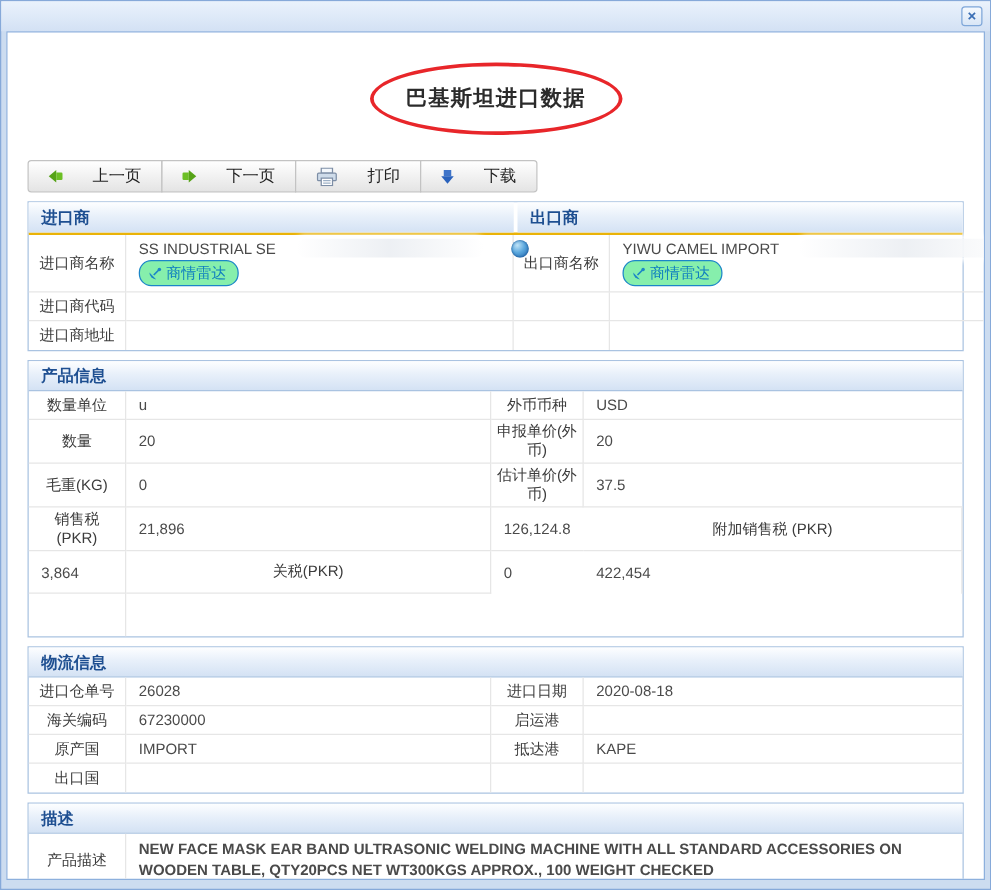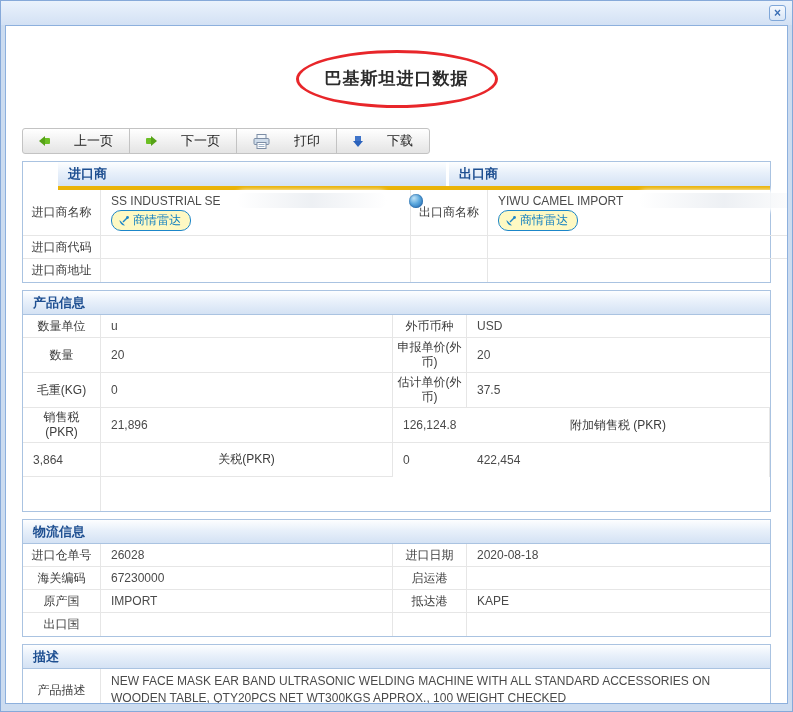--- a/index.html
+++ b/index.html
@@ -65,21 +65,21 @@
 
   
   .section { border:1px solid #aac3e1; margin-top:7px; }
   .sec-head {
     background:linear-gradient(#fdfeff 0%,#e8f0fa 45%,#d4e2f4 100%);
     border-bottom:1px solid #aac3e1;
     height:24px; display:flex; align-items:center;
     padding-left:10px;
     color:#1e4f91; font-size:13px; font-weight:bold;
   }
-  .sec-head-split { display:grid; grid-template-columns:388px auto; gap:3px; background:#fff; border-bottom:4px solid #eab308;margin-left:35px; }
+  .sec-head-split { display:grid; grid-template-columns:388px auto; gap:3px; background:#fff; border-bottom:2px solid #eab308; }
   .sec-head-split .sec-head { border-bottom:none; }
 
   .grid { display:grid; }
   .g-imp  { grid-template-columns:78px 310px 77px auto; }
   .g-prod { grid-template-columns:78px 292px 74px auto; }
   .g-desc { grid-template-columns:78px auto; }
   .cell {
     border-bottom:1px solid #e6e6e6; border-right:1px solid #e6e6e6;
     font-size:12px; display:flex; align-items:center;
     min-height:23px; padding:2px 4px;
@@ -106,24 +106,24 @@
     width:14px; height:14px; border-radius:50%;
     background:radial-gradient(circle at 35% 30%, #bfe3f7 0%, #5aa7dd 45%, #1c5fa8 100%);
     box-shadow:inset 0 0 2px #0d4a8c; flex:0 0 14px;
   }
 
   
   .radar-badge {
     display:inline-flex; align-items:center; gap:3px;
     border:1px solid #1c86c8; border-radius:10px;
     padding:1px 9px 1px 6px; margin-top:2px;
-    color:#0e7ec0; font-size:12px; background:#fef9c3; cursor:pointer;
-  }
-
-  .desc-val { line-height:1.45; padding:4px 8px 4px 10px; color:#3f3f3f; }
+    color:#0e7ec0; font-size:12px; background:#86efac; cursor:pointer;
+  }
+
+  .desc-val { line-height:1.45; padding:4px 8px 4px 10px; color:#3f3f3f;font-weight:bold; }
   .lab-empty { min-height:22px; }
 </style>
 </head>
 <body>
 
 <div class="win">
   <div class="titlebar">
     <button class="close-btn">×</button>
   </div>
   <div class="content">

